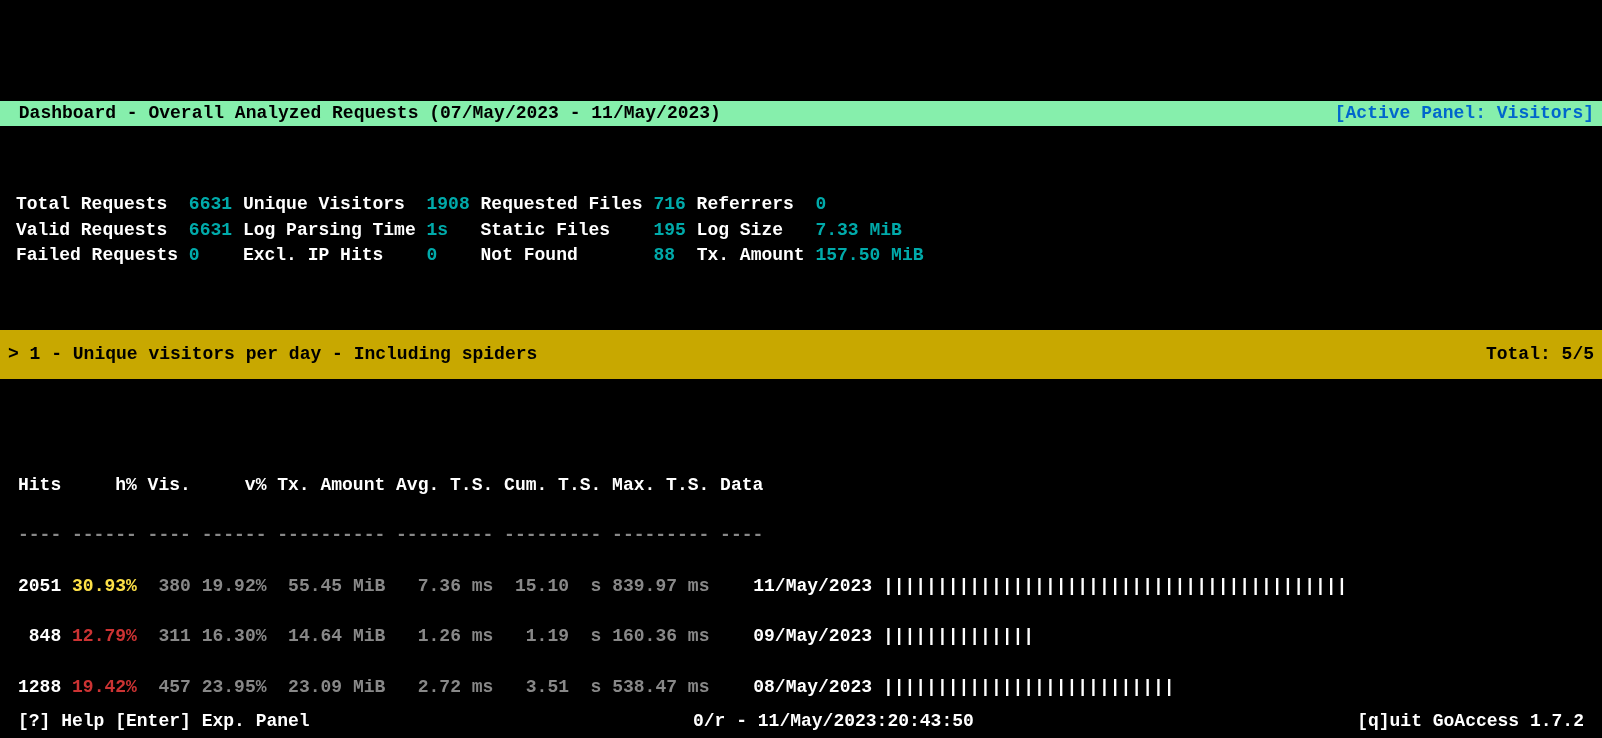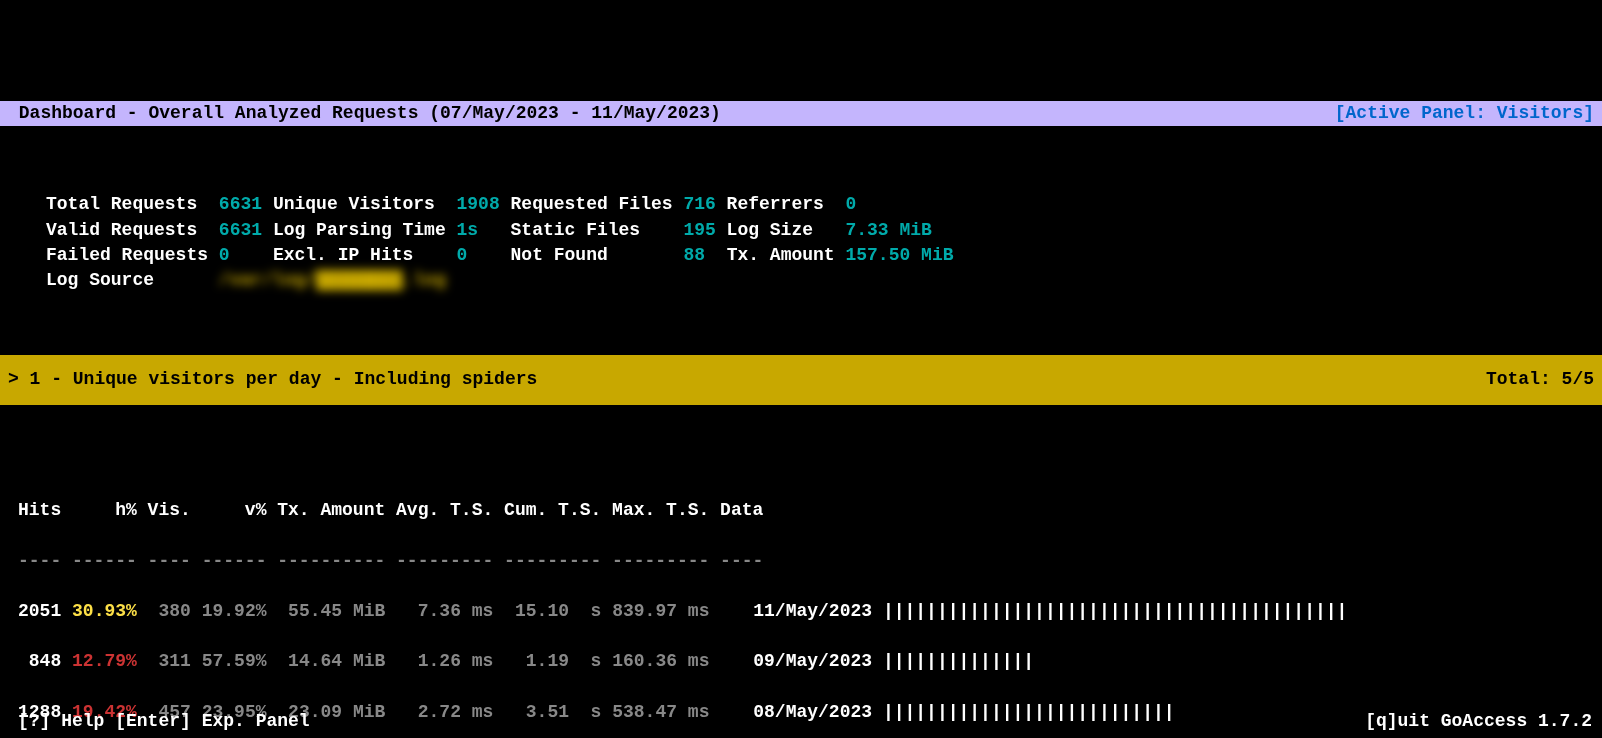--- a/index.html
+++ b/index.html
@@ -10,29 +10,29 @@
     font-family: "Consolas", "Monaco", "Courier New", monospace;
     font-size: 18px;
     line-height: 1.4;
     white-space: pre;
     overflow: hidden;
     width: 1602px;
     height: 738px;
     font-weight: bold;
   }
   .header-bar {
-    background: #c4b5fd;
+    background: #86efac;
     color: #000;
     padding: 0 8px;
     display: flex;
     justify-content: space-between;
   }
   .header-bar .active-panel { color: #0066cc; }
   .summary {
-    padding: 16px 30px 12px 46px;
+    padding: 16px 30px 12px 16px;
     white-space: normal;
   }
   .summary-row { white-space: pre; }
   .label-white { color: #fff; }
   .val-cyan { color: #00aaaa; }
   .panel-bar-active {
     background: #c8a800;
     color: #000;
     padding: 12px 8px;
     display: flex;
@@ -46,21 +46,21 @@
   .hits { color: #fff; }
   .hitspct-max { color: #fde047; }
   .hitspct { color: #cc3333; }
   .gray { color: #888; }
   .date { color: #fff; margin-left: 33px; }
   .bar { color: #fff; }
   .footer {
     position: absolute;
     bottom: 4px;
     left: 18px;
-    right: 10px;
+    right: 18px;
     color: #fff;
     display: flex;
     justify-content: space-between;
     white-space: pre;
   }
   .blur {
     filter: blur(5px);
     color: #c8a800;
   }
 </style>
@@ -71,42 +71,42 @@
 
 <div class="header-bar">
   <span> Dashboard - Overall Analyzed Requests (07/May/2023 - 11/May/2023)</span>
   <span class="active-panel">[Active Panel: Visitors]</span>
 </div>
 
 <div class="summary">
 <div class="summary-row"><span class="label-white">Total Requests</span>  <span class="val-cyan">6631</span> <span class="label-white">Unique Visitors</span>  <span class="val-cyan">1908</span> <span class="label-white">Requested Files</span> <span class="val-cyan">716</span> <span class="label-white">Referrers</span>  <span class="val-cyan">0</span></div>
 <div class="summary-row"><span class="label-white">Valid Requests</span>  <span class="val-cyan">6631</span> <span class="label-white">Log Parsing Time</span> <span class="val-cyan">1s</span>   <span class="label-white">Static Files</span>    <span class="val-cyan">195</span> <span class="label-white">Log Size</span>   <span class="val-cyan">7.33 MiB</span></div>
 <div class="summary-row"><span class="label-white">Failed Requests</span> <span class="val-cyan">0</span>    <span class="label-white">Excl. IP Hits</span>    <span class="val-cyan">0</span>    <span class="label-white">Not Found</span>       <span class="val-cyan">88</span>  <span class="label-white">Tx. Amount</span> <span class="val-cyan">157.50 MiB</span></div>
-<div class="summary-row"><span class="label-white">Log Source</span>      <span class="blur">/var/log/████████.log</span></div>
 </div>
 
 <div class="panel-bar-active">
   <span>&gt; 1 - Unique visitors per day - Including spiders</span>
   <span>Total: 5/5</span>
 </div>
 
 <div class="table">
 <div class="th">Hits     h% Vis.     v% Tx. Amount Avg. T.S. Cum. T.S. Max. T.S. Data</div>
 <div class="gray">---- ------ ---- ------ ---------- --------- --------- --------- ----</div>
 <div><span class="hits">2051</span> <span class="hitspct-max">30.93%</span> <span class="gray"> 380</span> <span class="gray">19.92%</span> <span class="gray"> 55.45 MiB</span> <span class="gray">  7.36 ms</span> <span class="gray"> 15.10  s</span> <span class="gray">839.97 ms</span> <span class="date">11/May/2023</span> <span class="bar">|||||||||||||||||||||||||||||||||||||||||||</span></div>
-<div><span class="hits"> 848</span> <span class="hitspct">12.79%</span> <span class="gray"> 311</span> <span class="gray">57.59%</span> <span class="gray"> 14.64 MiB</span> <span class="gray">  1.26 ms</span> <span class="gray">  1.19  s</span> <span class="gray">160.36 ms</span> <span class="date">09/May/2023</span> <span class="bar">||||||||||||||</span></div>
+<div><span class="hits"> 848</span> <span class="hitspct">12.79%</span> <span class="gray"> 311</span> <span class="gray">16.30%</span> <span class="gray"> 14.64 MiB</span> <span class="gray">  1.26 ms</span> <span class="gray">  1.19  s</span> <span class="gray">160.36 ms</span> <span class="date">09/May/2023</span> <span class="bar">||||||||||||||</span></div>
 <div><span class="hits">1288</span> <span class="hitspct">19.42%</span> <span class="gray"> 457</span> <span class="gray">23.95%</span> <span class="gray"> 23.09 MiB</span> <span class="gray">  2.72 ms</span> <span class="gray">  3.51  s</span> <span class="gray">538.47 ms</span> <span class="date">08/May/2023</span> <span class="bar">|||||||||||||||||||||||||||</span></div>
 
 </div>
 
 
 
 
 
 
 
 <div class="footer">
   <span>[?] Help [Enter] Exp. Panel</span>
+  <span>0/r - 11/May/2023:20:43:50</span>
   <span>[q]uit GoAccess 1.7.2</span>
 </div>
 
 
 
 
 </body></html>

